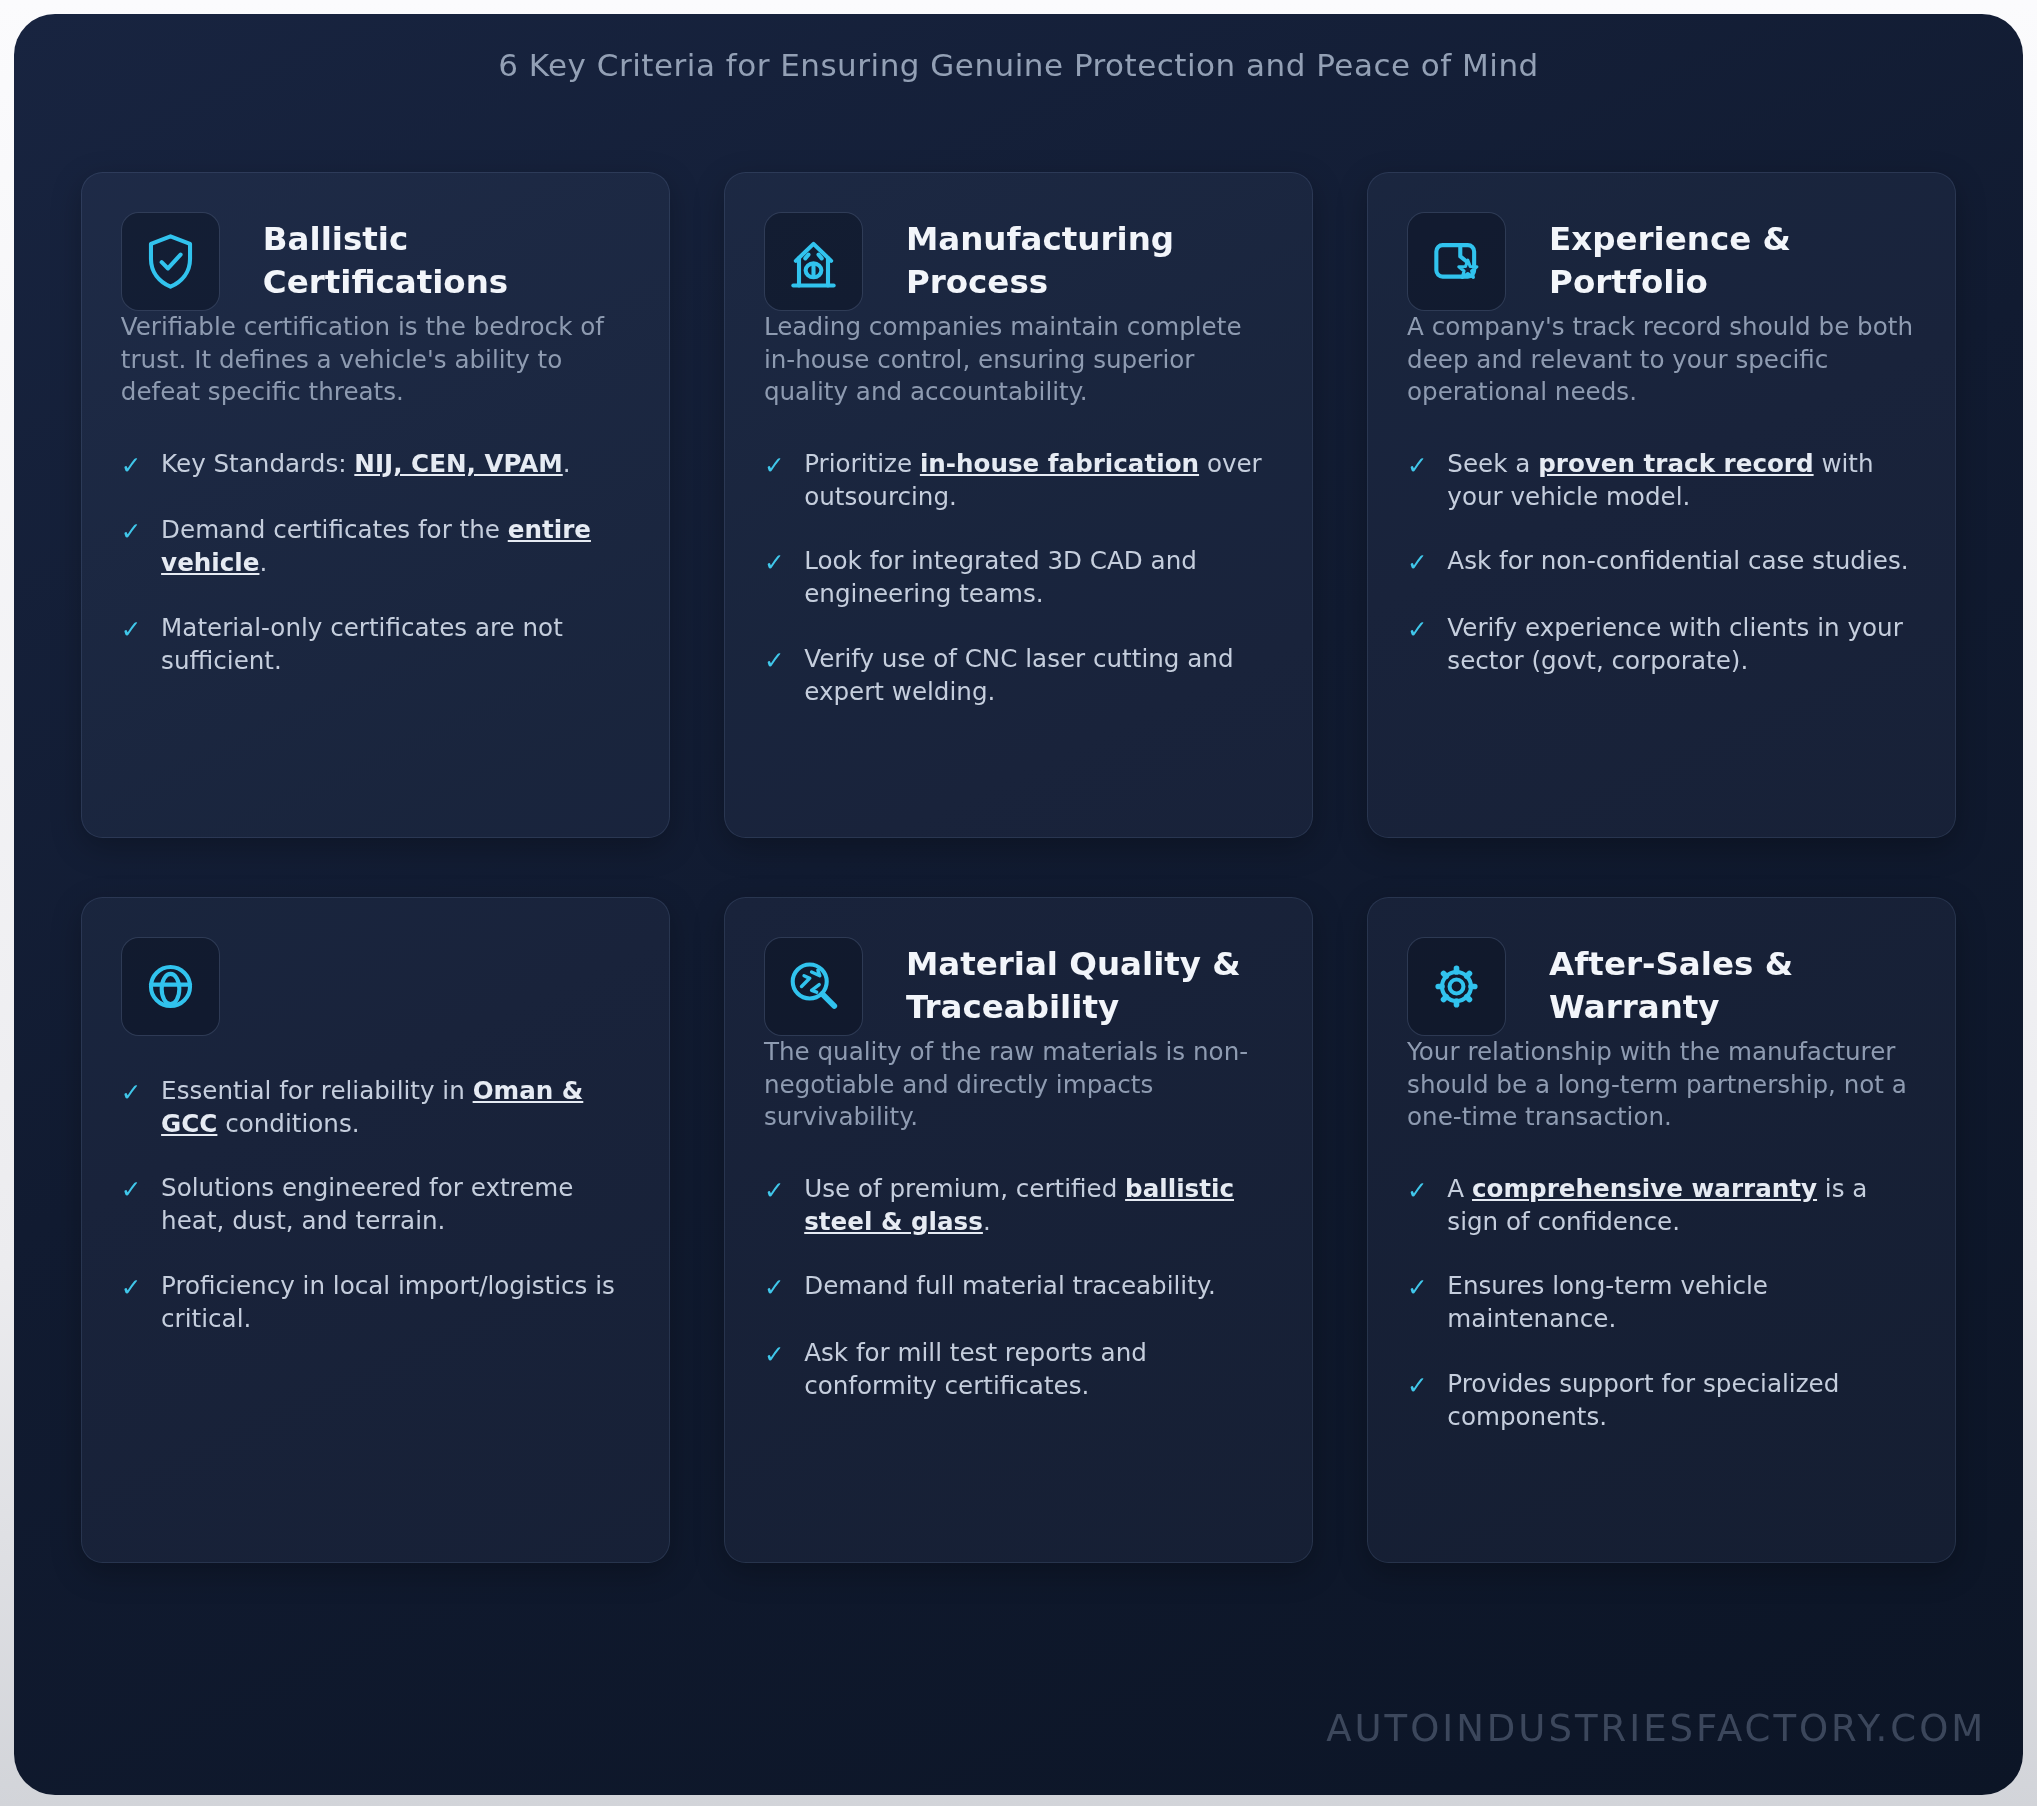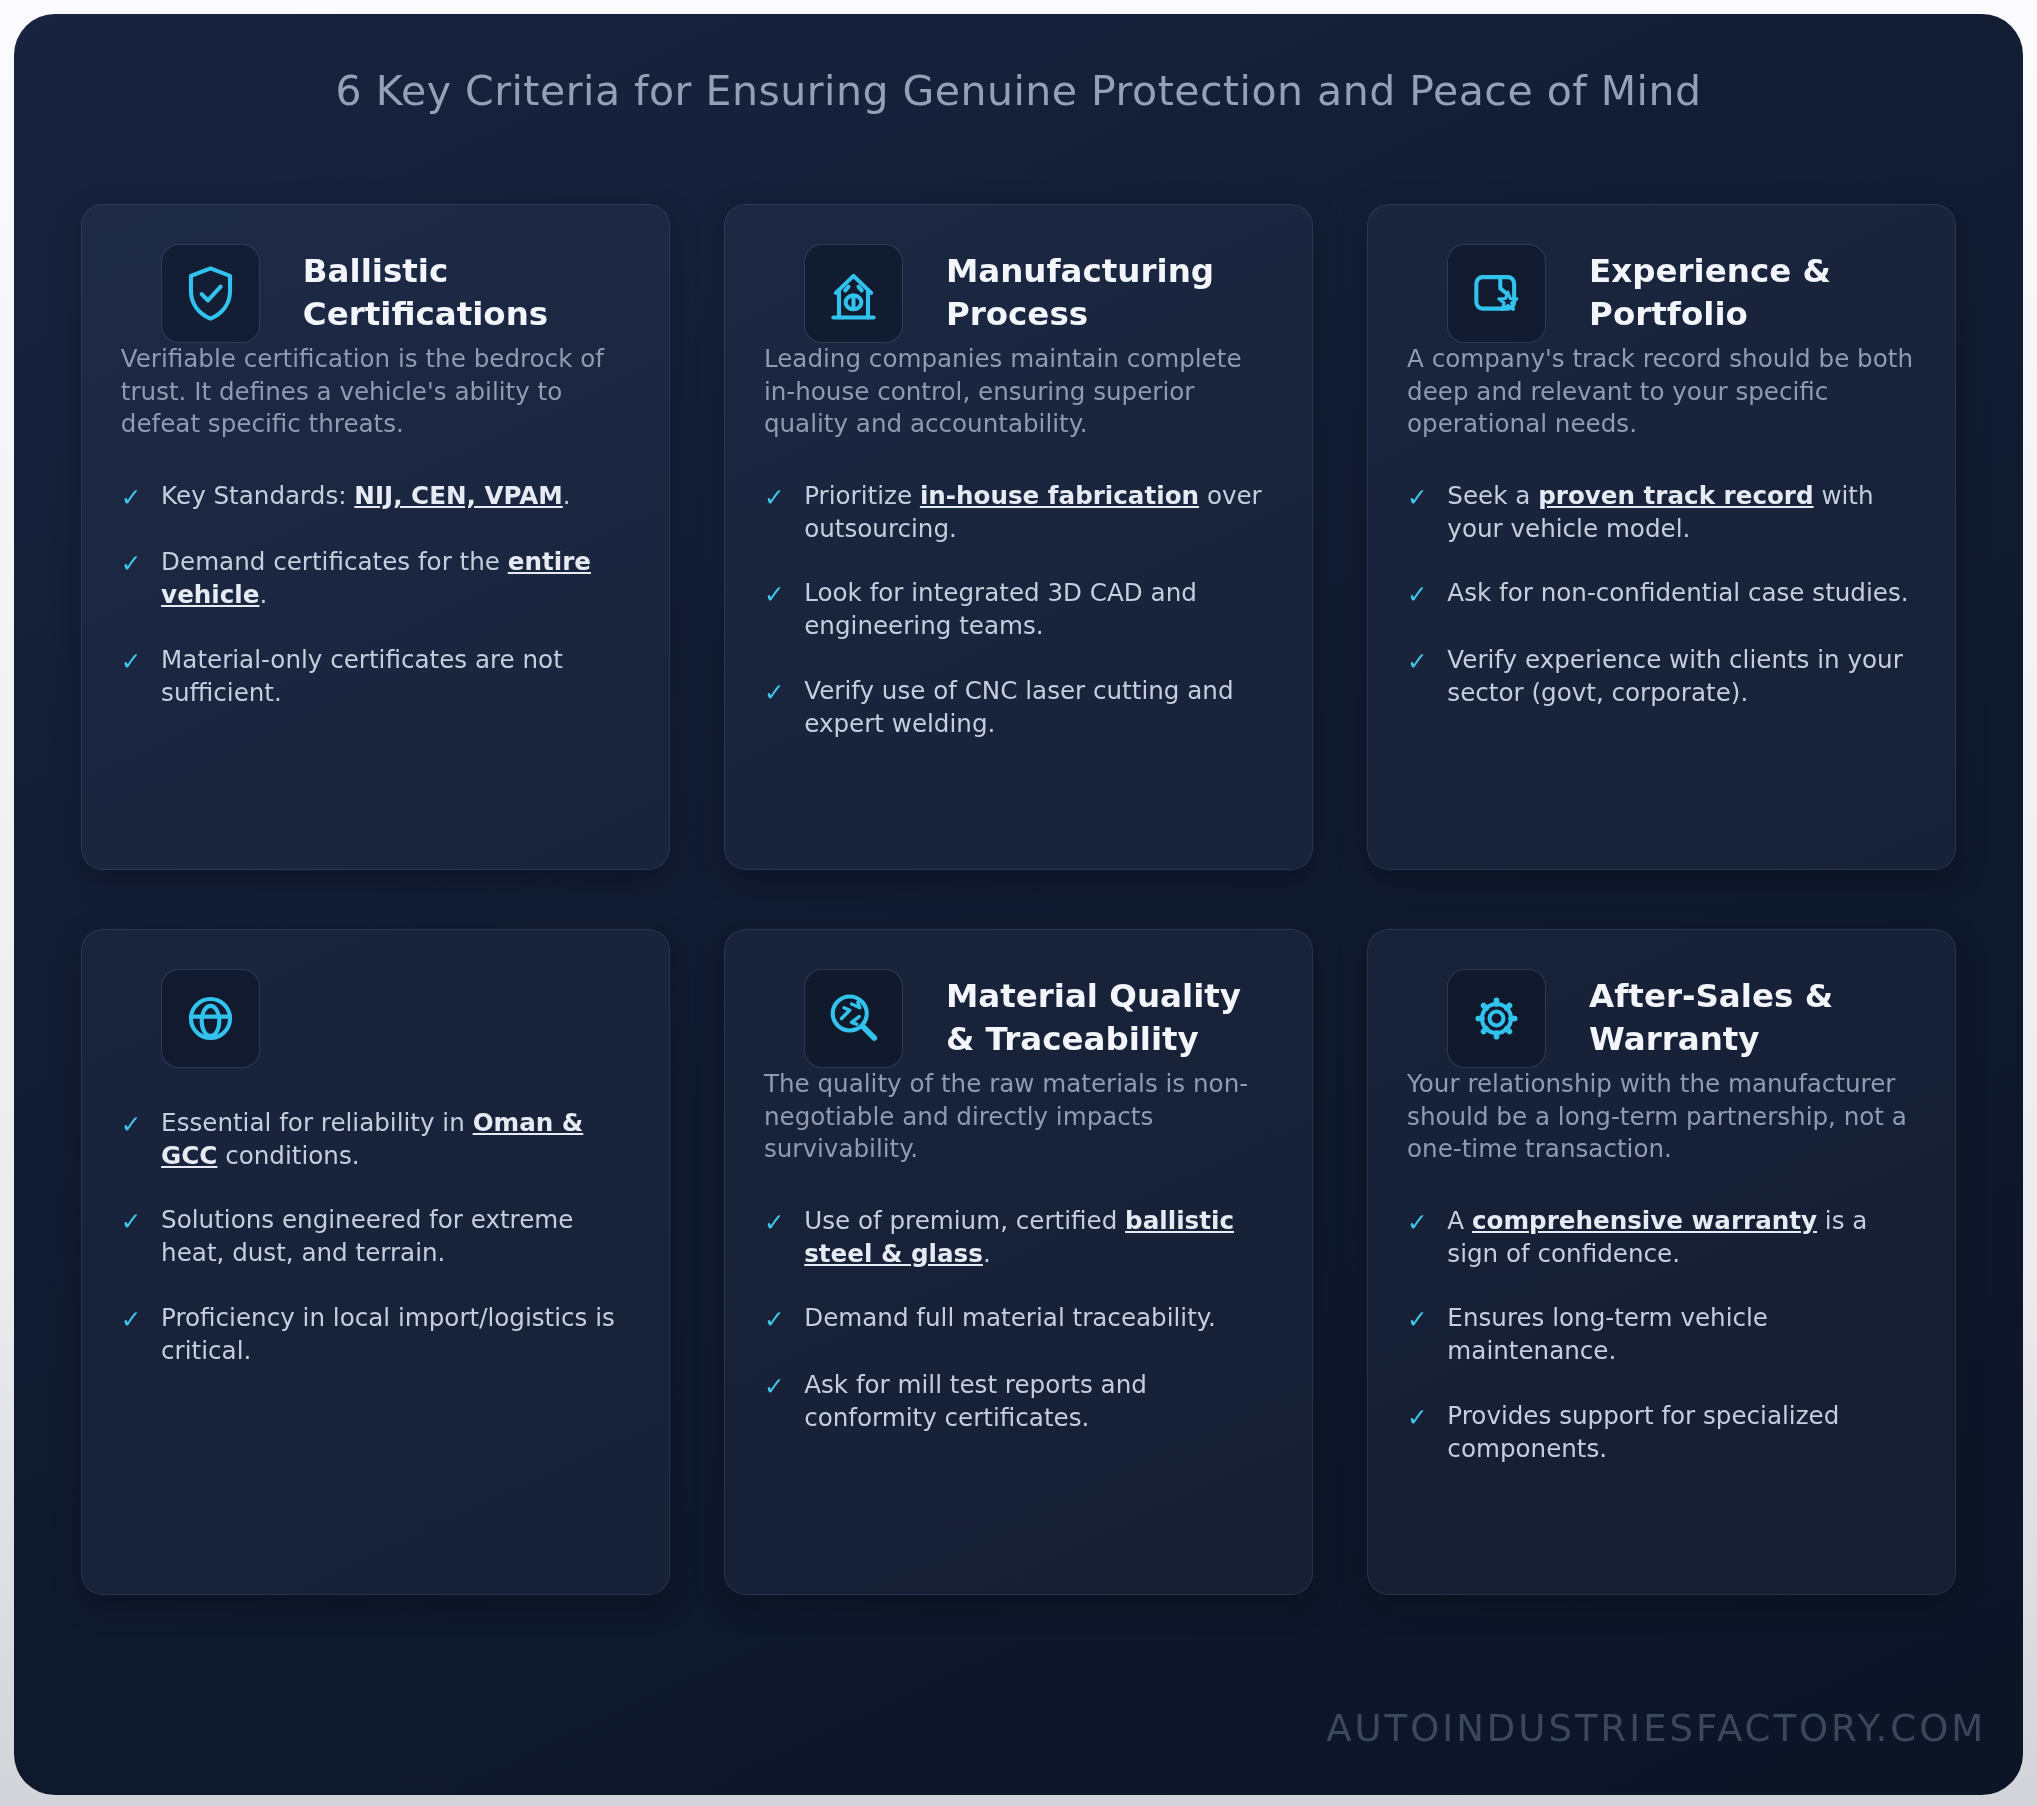--- a/index.html
+++ b/index.html
@@ -21,23 +21,23 @@
   .main-title {
     margin-top: 57px;
     text-align: center;
     font-size: 62px;
     font-weight: bold;
     color: #e9eef6;
     letter-spacing: 0.5px;
     text-shadow: 0 2px 5.9px rgba(0,0,0,.45);
   }
   .subtitle {
-    margin-top: 53px;
+    margin-top: 33px;
     text-align: center;
-    font-size: 41px;
+    font-size: 31px;
     color: #93a0b5;
     letter-spacing: 0.5px;
   }
   .grid {
     margin-top: 89px;
     display: grid;
     grid-template-columns: repeat(3, 1fr);
     column-gap: 54px;
     row-gap: 59px;
   }
@@ -46,21 +46,20 @@
     background: rgba(146, 170, 216, 0.06);
     border: 1.5px solid rgba(132, 156, 200, 0.16);
     border-radius: 21.7px;
     padding: 39px 39px 43px 39px;
     box-shadow: 0 9.9px 29.6px rgba(0,0,0,0.25);
   }
   .card-header {
     display: flex;
     align-items: center;
     gap: 43px;
-    margin-left: 40px;
   }
   .icon-box {
     flex: 0 0 auto;
     width: 99px; height: 99px;
     border-radius: 17.7px;
     background: rgba(9, 16, 30, 0.45);
     border: 1.5px solid rgba(132, 156, 200, 0.25);
     display: flex; align-items: center; justify-content: center;
   }
   .icon-box svg { width: 63px; height: 63px; }

